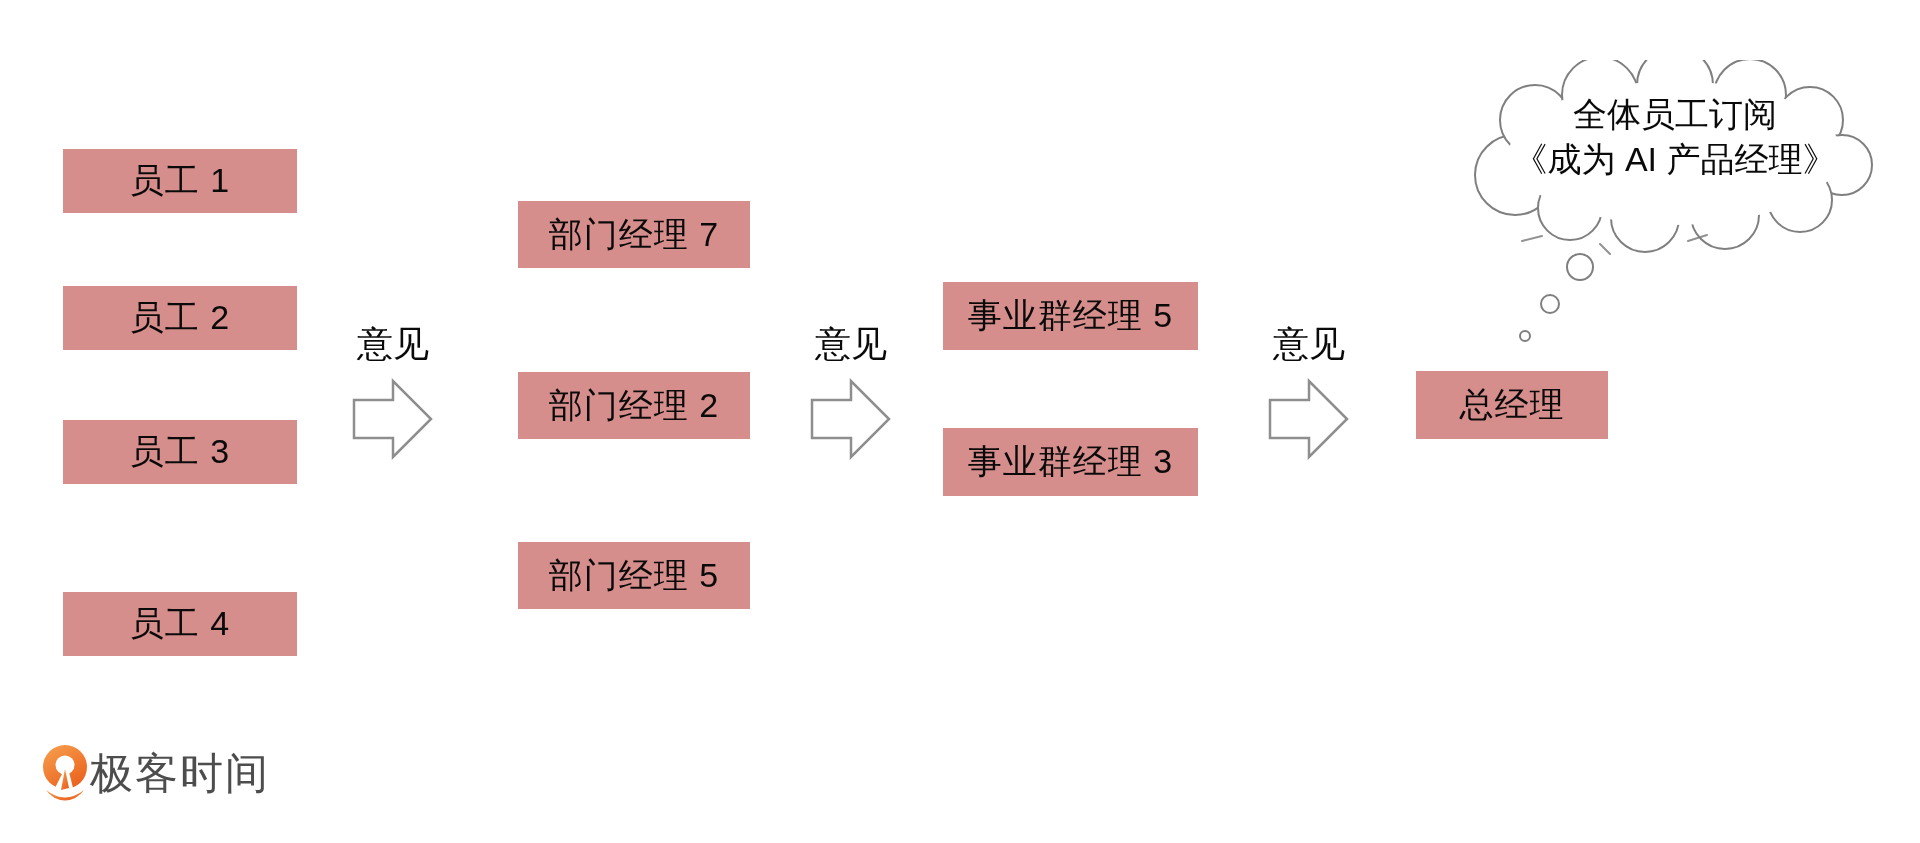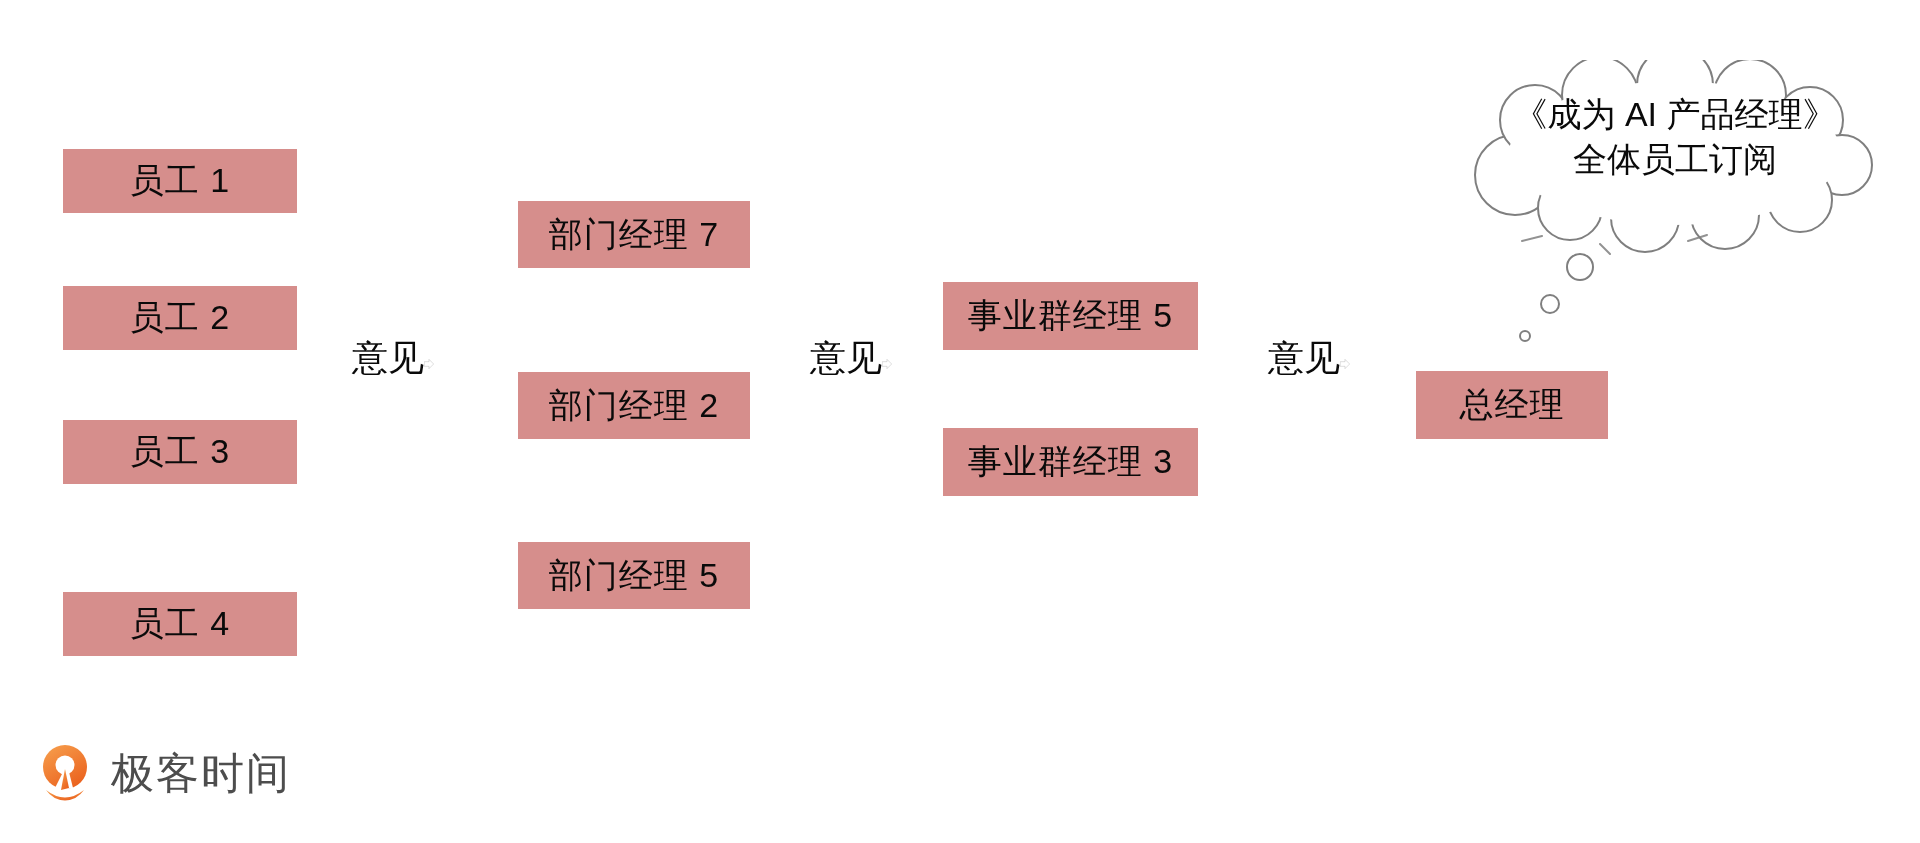--- a/index.html
+++ b/index.html
@@ -27,23 +27,23 @@
     color:var(--box-text);
     white-space:nowrap;
   }
   .col-emp{left:63px;width:234px;height:64px;}
   .col-mgr{left:518px;width:232px;height:67px;}
   .col-bg{left:943px;width:255px;height:68px;}
   .col-gm{left:1416px;width:192px;height:68px;}
 
   .flow{
     position:absolute;
-    top:311px;
+    top:322px;
     width:82px;
-    display:flex;flex-direction:row;align-items:center;
+    display:flex;flex-direction:column;align-items:center;
   }
   .flow-label{
     font-size:36px;
     font-weight:500;
     height:44px;
     line-height:44px;
     white-space:nowrap;
   }
   .flow-arrow{margin-top:12px;display:block;}
   .arrow-shape{fill:#FFFFFF;stroke:var(--arrow-stroke);stroke-width:2.5;stroke-linejoin:miter;}
@@ -58,21 +58,21 @@
     position:absolute;left:1490px;top:92px;width:370px;
     text-align:center;
     font-size:34px;
     line-height:45px;
     white-space:nowrap;
     color:#0A0A0A;
   }
 
   .logo{
     position:absolute;left:42px;top:744px;
-    display:flex;align-items:center;gap:23px;text-align:right;
+    display:flex;align-items:center;gap:2px;text-align:right;
   }
   .logo-text{
     font-size:43px;
     font-weight:500;
     letter-spacing:2px;
     color:var(--logo-text);
     white-space:nowrap;
   }
 </style>
 </head>
@@ -132,22 +132,22 @@
     <line class="cloud-dash" x1="62" y1="181" x2="82" y2="176"></line>
     <line class="cloud-dash" x1="140" y1="184" x2="150" y2="194"></line>
     <line class="cloud-dash" x1="228" y1="181" x2="247" y2="175"></line>
     <circle class="cloud-dot" cx="120" cy="207" r="13"></circle>
     <circle class="cloud-dot" cx="90" cy="244" r="9"></circle>
     <circle class="cloud-dot" cx="65" cy="276" r="5"></circle>
   </g>
 </svg>
 
 <div class="bubble-text">
+  <div>全体员工订阅</div>
   <div>《成为 AI 产品经理》</div>
-  <div>全体员工订阅</div>
 </div>
 
 <div class="logo">
   <svg width="46" height="60" viewBox="0 0 46 60">
     <defs>
       <linearGradient id="gk" x1="0" y1="0" x2="0.6" y2="1">
         <stop offset="0" style="stop-color:var(--logo-orange-light)"></stop>
         <stop offset="1" style="stop-color:var(--logo-orange-dark)"></stop>
       </linearGradient>
     </defs>

